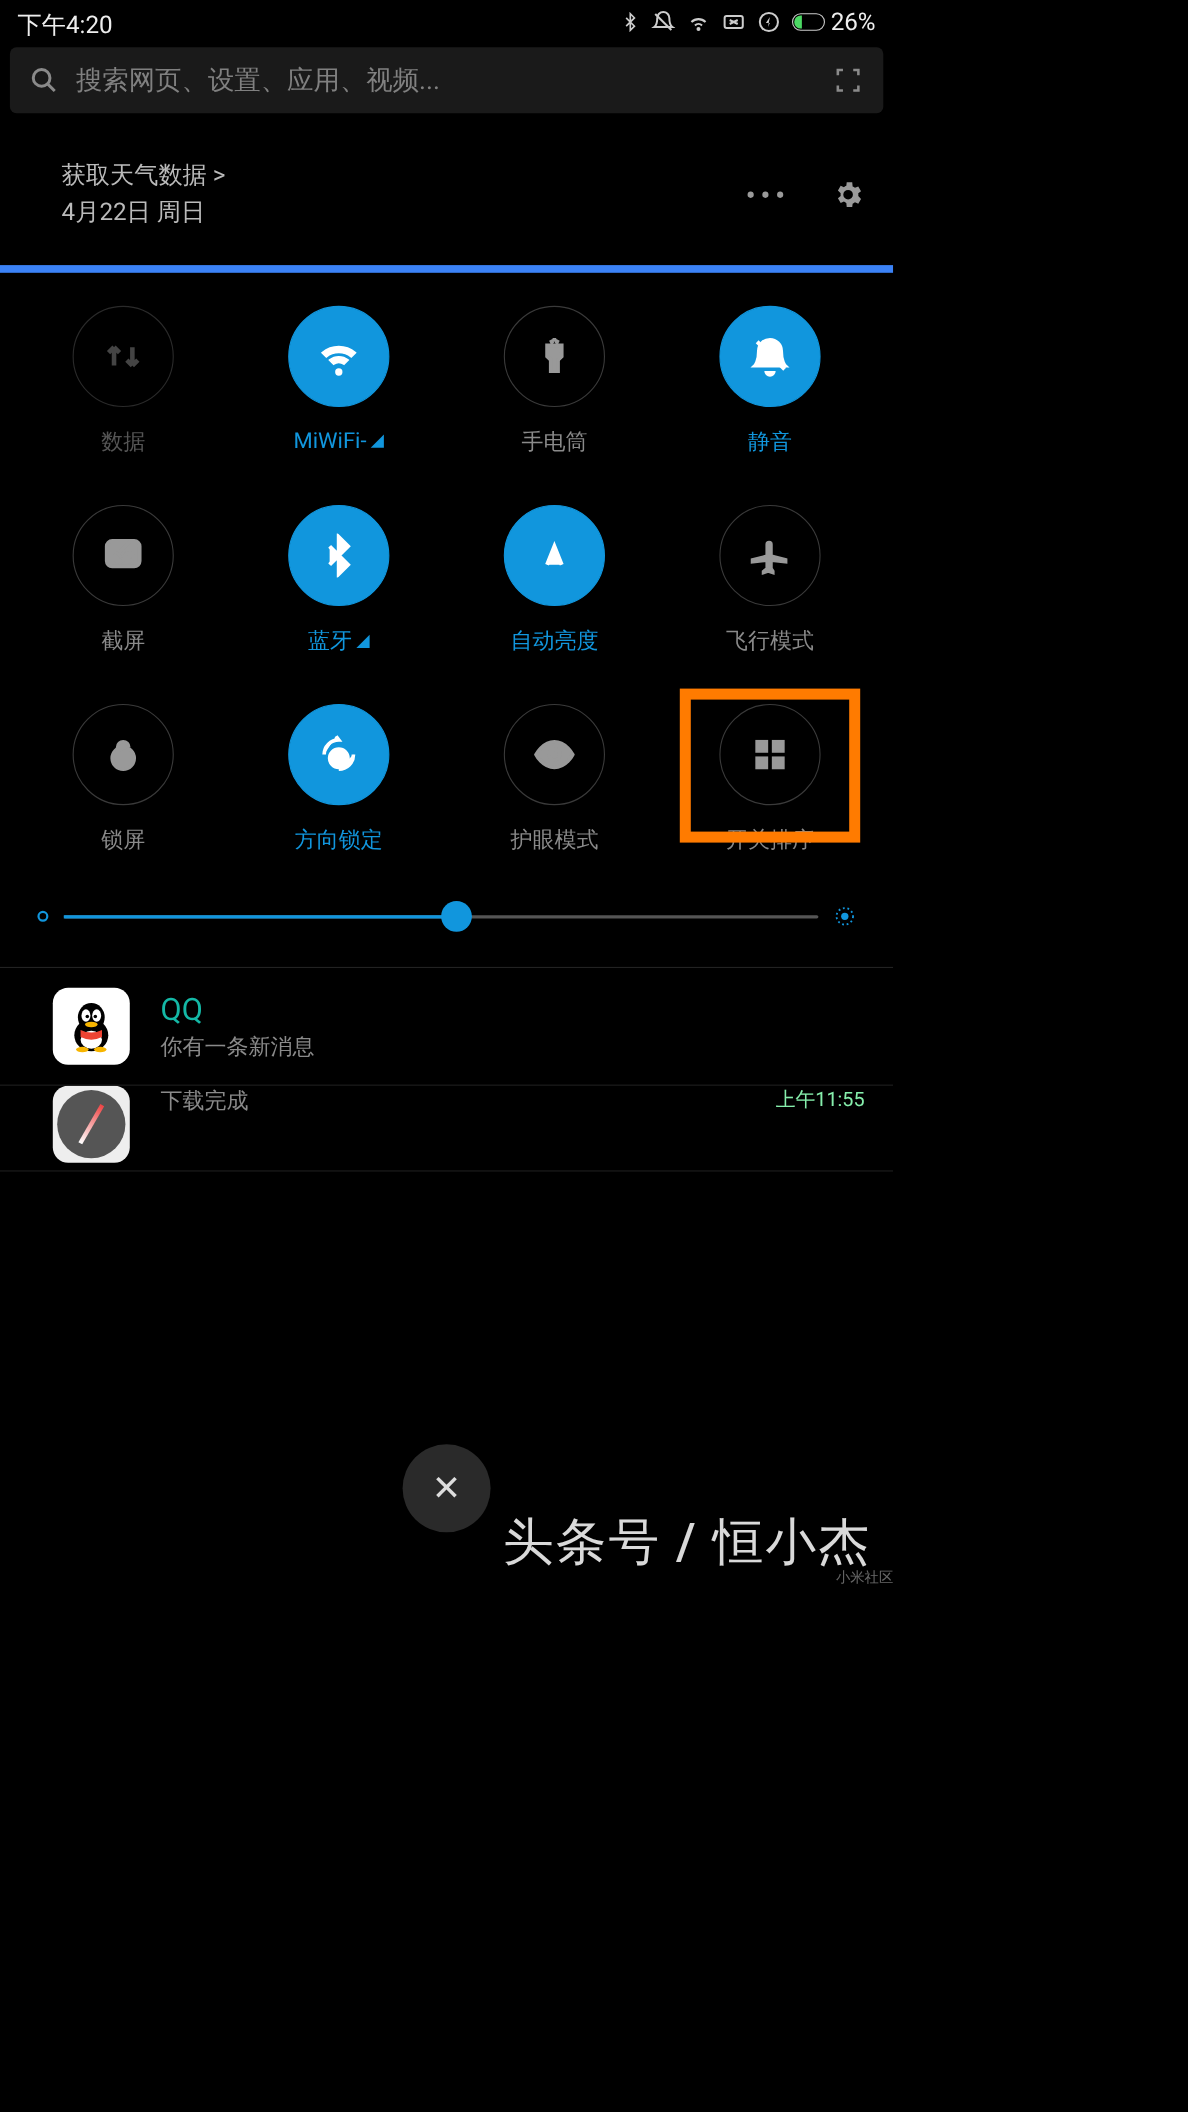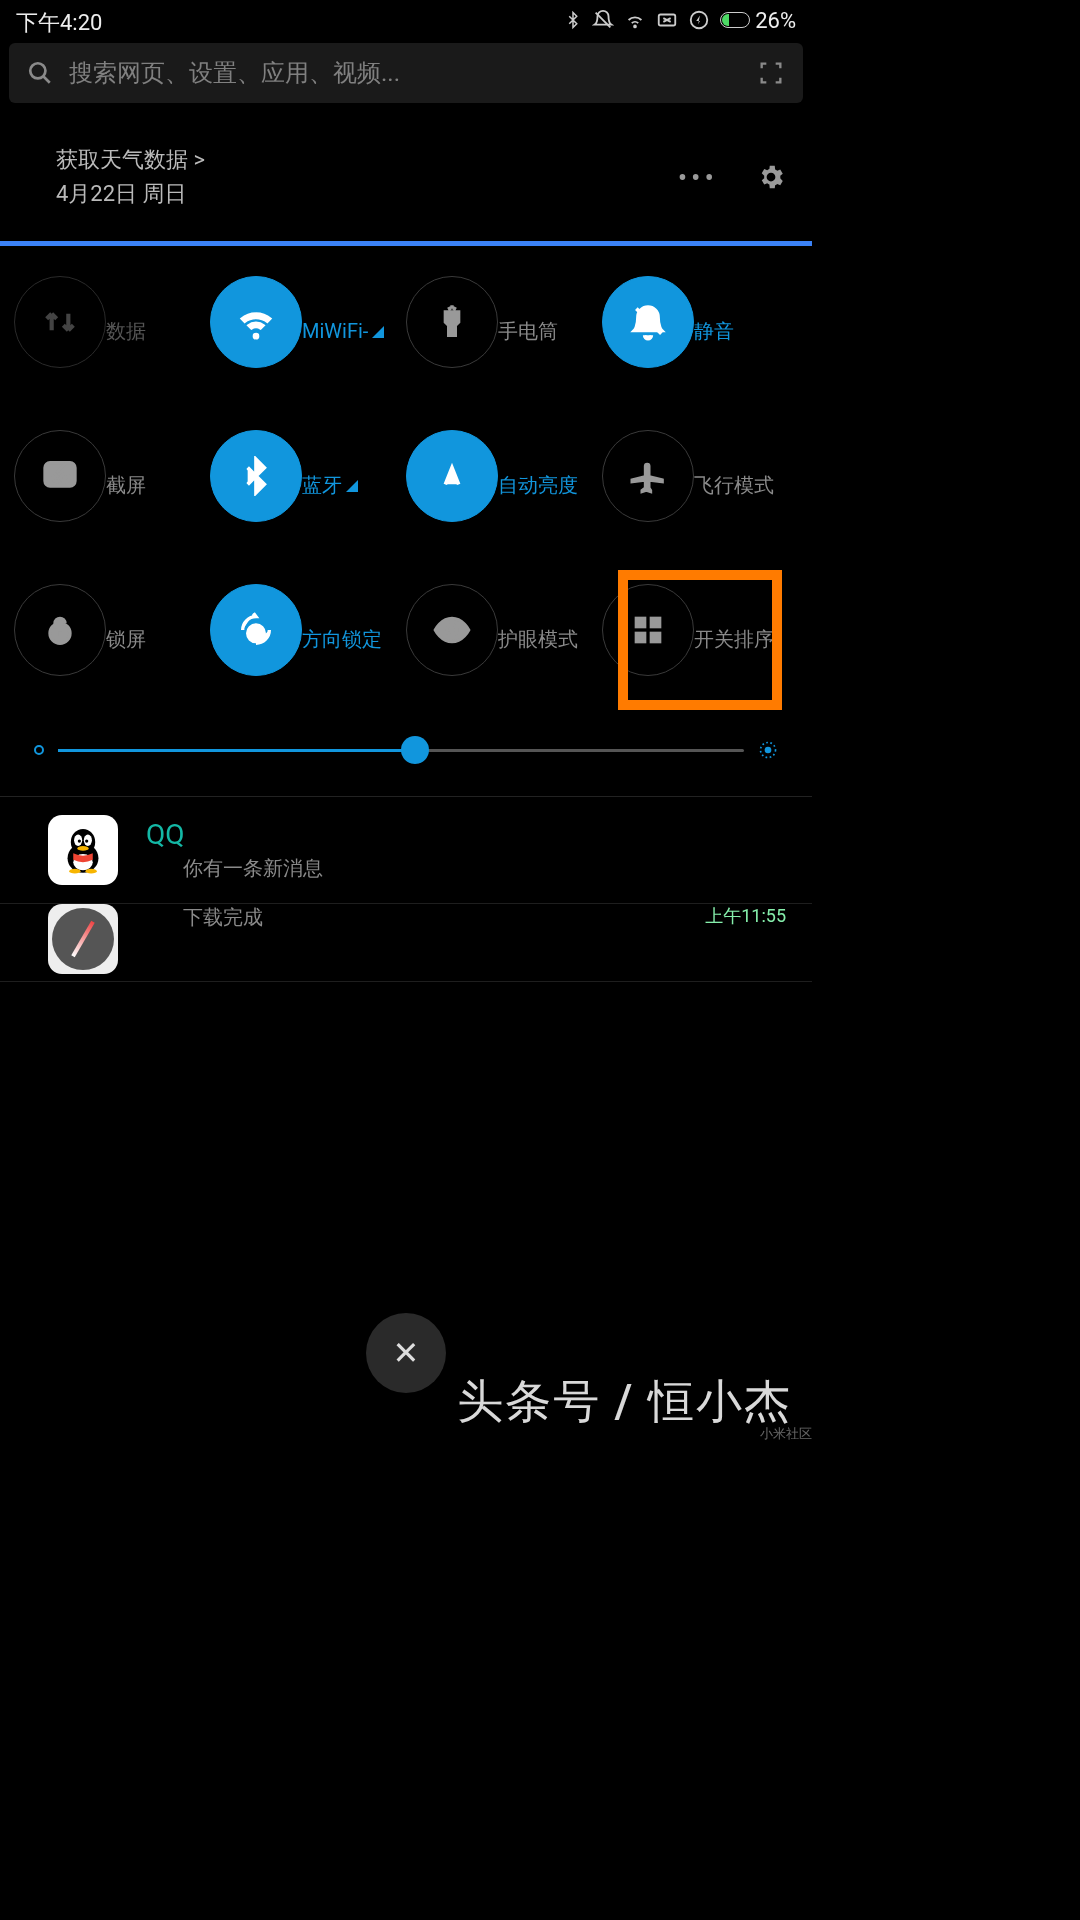--- a/index.html
+++ b/index.html
@@ -76,21 +76,21 @@
     }
     .scan-icon {
       color: #8a8a8a;
     }
     
     .header-block {
       display: flex;
       justify-content: space-between;
       align-items: center;
       padding: 40px 26px 30px 56px;
-      border-bottom: 5px solid #3b82f6;
+      border-bottom: 7px solid #3b82f6;
     }
     .weather-col {
       color: #bababa;
       font-size: 22px;
       line-height: 34px;
     }
     .header-actions {
       display: flex;
       align-items: center;
       gap: 38px;
@@ -106,21 +106,21 @@
     }
     
     .toggle-grid {
       display: grid;
       grid-template-columns: repeat(4, 1fr);
       padding: 30px 14px 10px 14px;
       row-gap: 44px;
     }
     .toggle {
       display: flex;
-      flex-direction: row;
+      flex-direction: column;
       align-items: center;
       position: relative;
     }
     .toggle-circle {
       width: 92px;
       height: 92px;
       border-radius: 50%;
       border: 1.5px solid #3a3a3a;
       display: flex;
       align-items: center;
@@ -248,21 +248,20 @@
       flex: 1;
     }
     .notif-title {
       font-size: 28px;
       color: #14b8a6;
       margin-bottom: 4px;
     }
     .notif-sub {
       font-size: 20px;
       color: #8a8a8a;
-      margin-left: 37px;
     }
     .notif-time {
       font-size: 18px;
       color: #86efac;
     }
     .notif.cut {
       overflow: hidden;
       max-height: 78px;
       align-items: flex-start;
       padding-top: 0;

